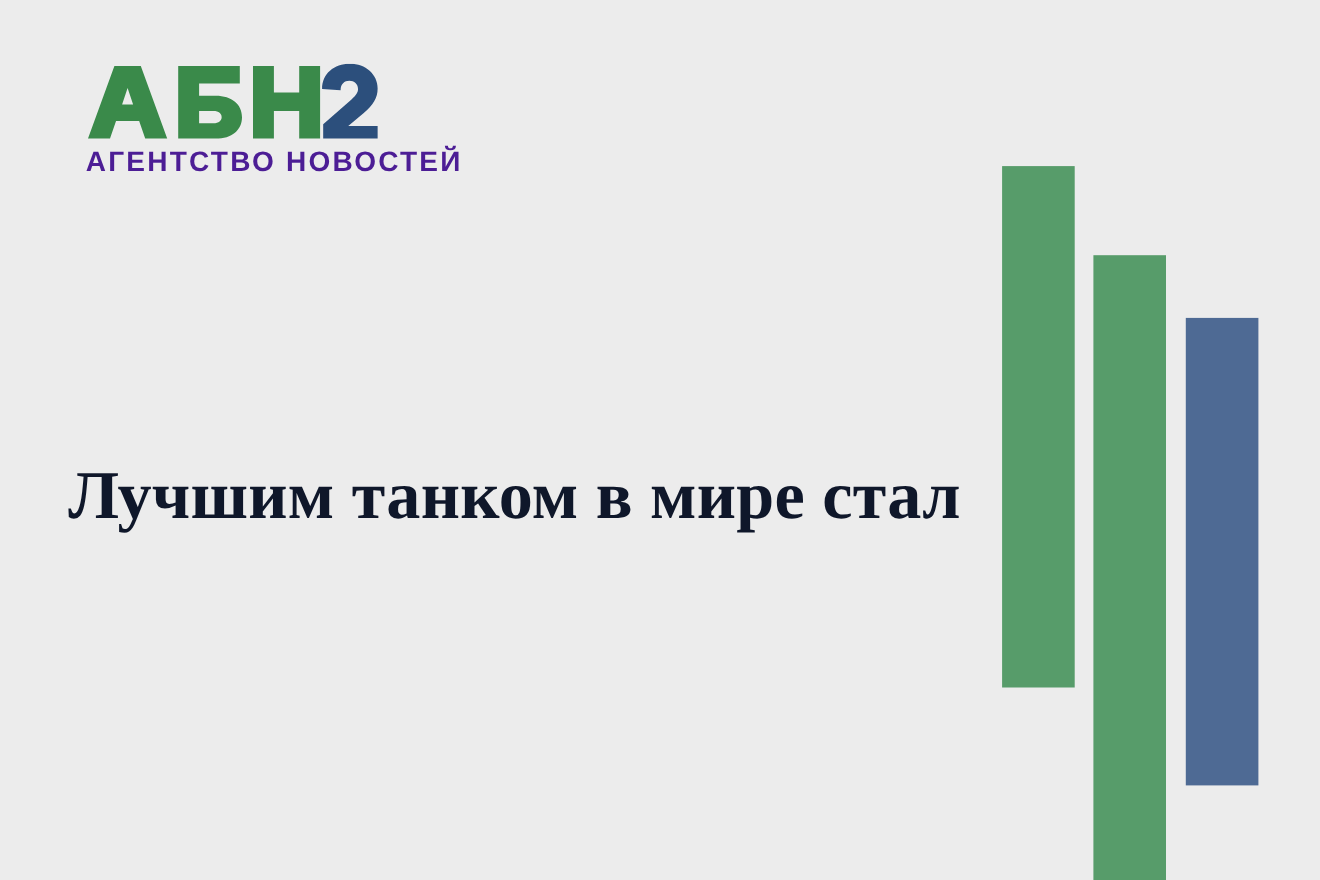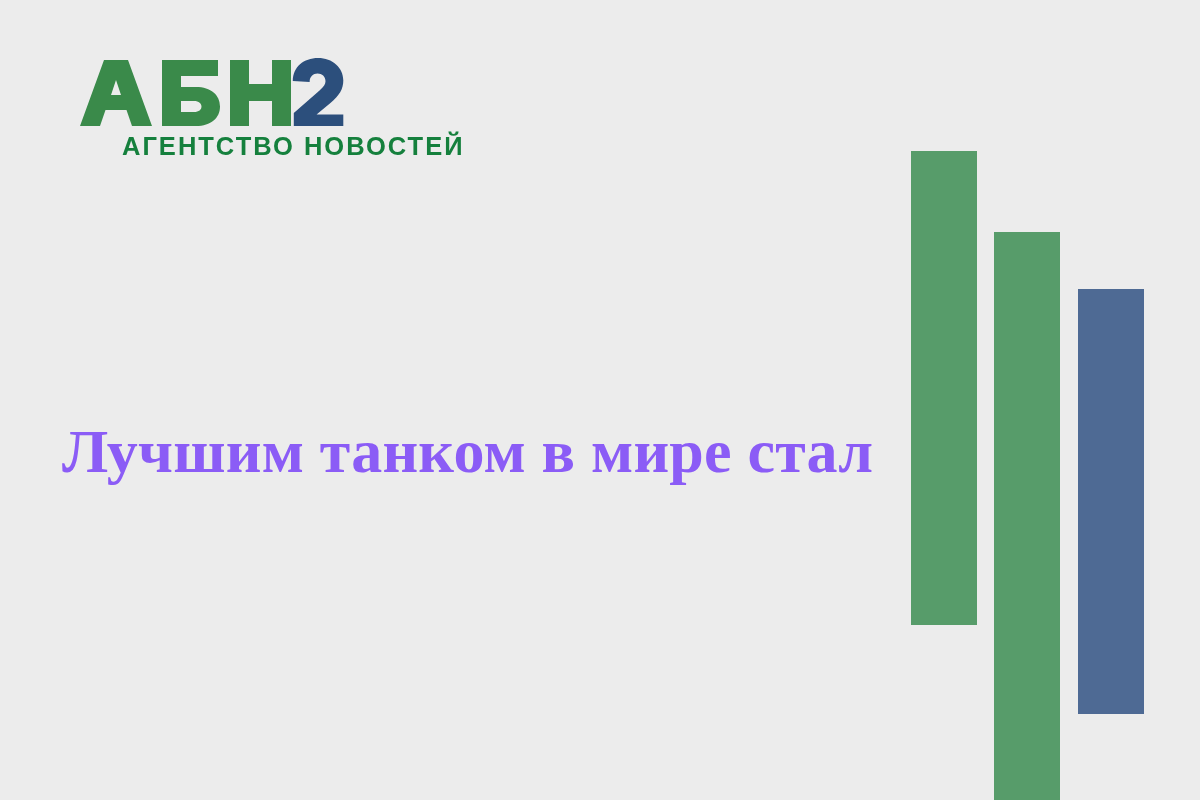--- a/index.html
+++ b/index.html
@@ -94,24 +94,24 @@
 
         <path d="M152 2 L171 2 L171 26 L194 26 L194 2 L213 2 L213 68
                  L194 68 L194 43 L171 43 L171 68 L152 68 Z" fill="#3a8a4a"></path>
 
         <path d="M219 23 C219 9 230 0 244.5 0 C259 0 270 9.5 270 22.5
                  C270 31 266 37.5 257 45 L243 56.5 L270 56.5 L270 68
                  L220 68 L220 55 L246 32.5 C250.5 28.5 252 26 252 23
                  C252 18.5 248.5 15.5 244 15.5 C239.5 15.5 236 18.5 236 24 Z" fill="#2c4f7c" transform="translate(-2,0) scale(0.99,1)"></path>
       </svg>
     </span>
-    <span class="logo-tagline" style="color: #15803d; margin-left: 44px;">АГЕНТСТВО НОВОСТЕЙ</span>
+    <span class="logo-tagline" style="color: #4c1d95;">АГЕНТСТВО НОВОСТЕЙ</span>
   </div>
 
-  <h1 class="headline" style="color: #8b5cf6;">
+  <h1 class="headline" style="color: #0f172a;">
     <span class="headline-line">Лучшим танком в мире стал</span>
   </h1>
 
   <div class="bars" style="left: 911px;">
     <div class="bar bar-1" style="left: 0px; top: 151px; width: 66px; height: 474px; background: rgb(87, 156, 106);"></div>
     <div class="bar bar-2" style="left: 83px; top: 232px; width: 66px; height: 568px; background: rgb(87, 156, 106);"></div>
     <div class="bar bar-3" style="left: 167px; top: 289px; width: 66px; height: 425px; background: rgb(78, 106, 148);"></div>
   </div>
 
 </div>

